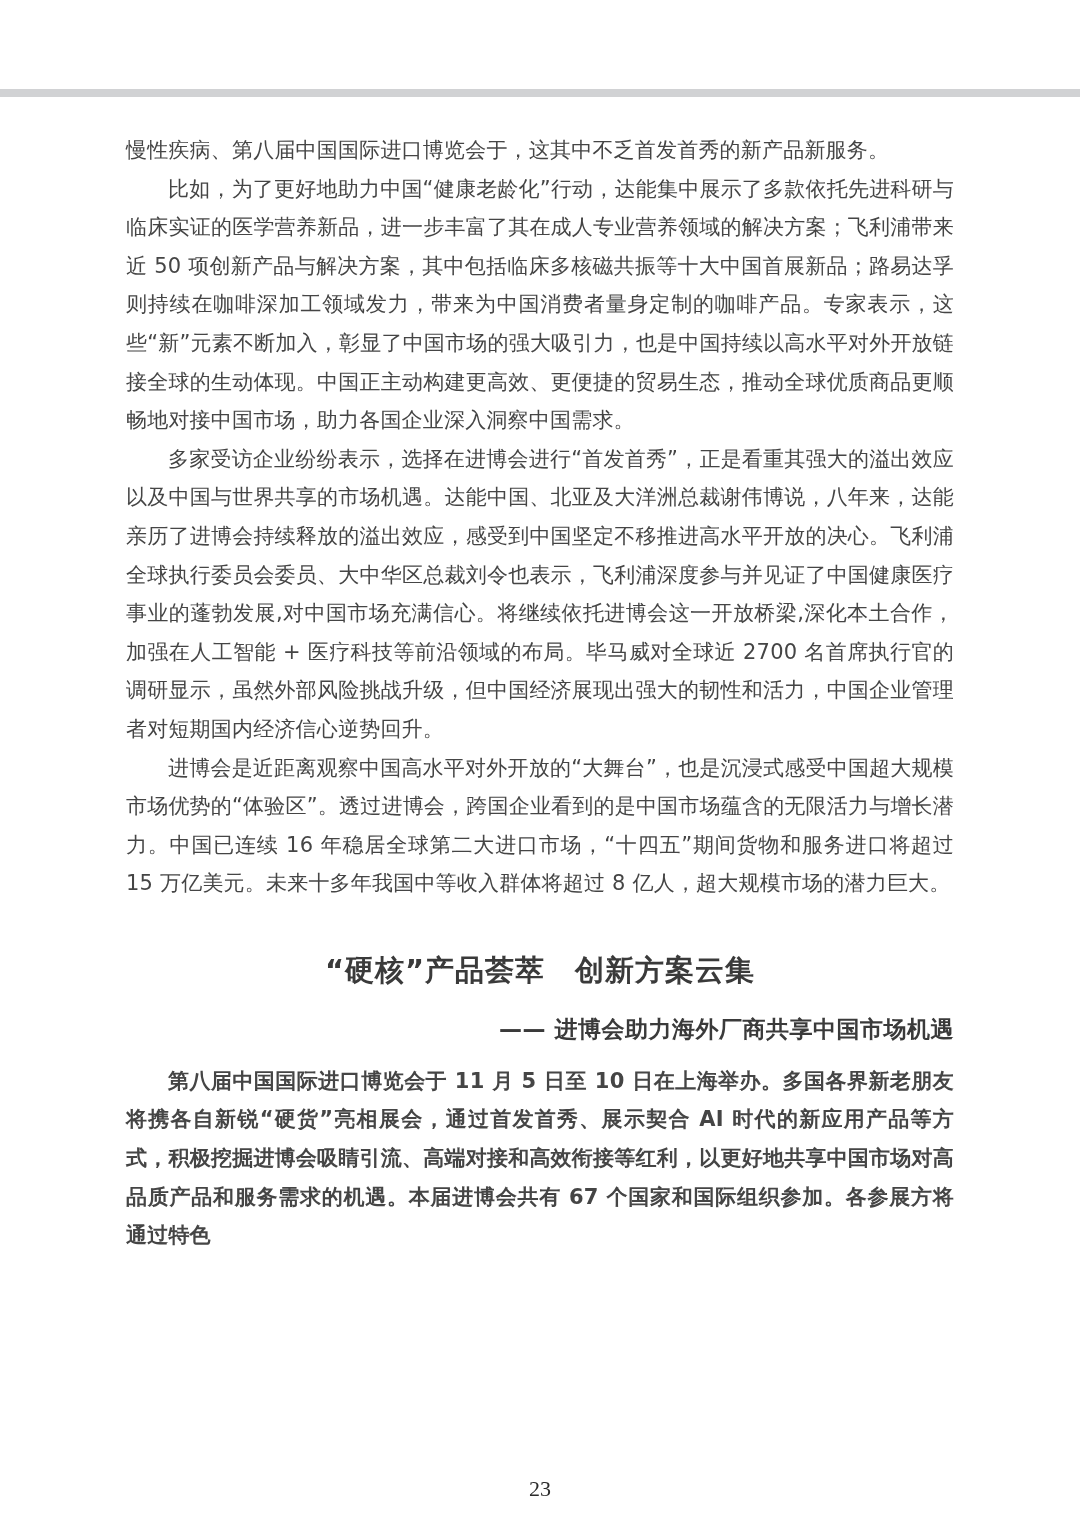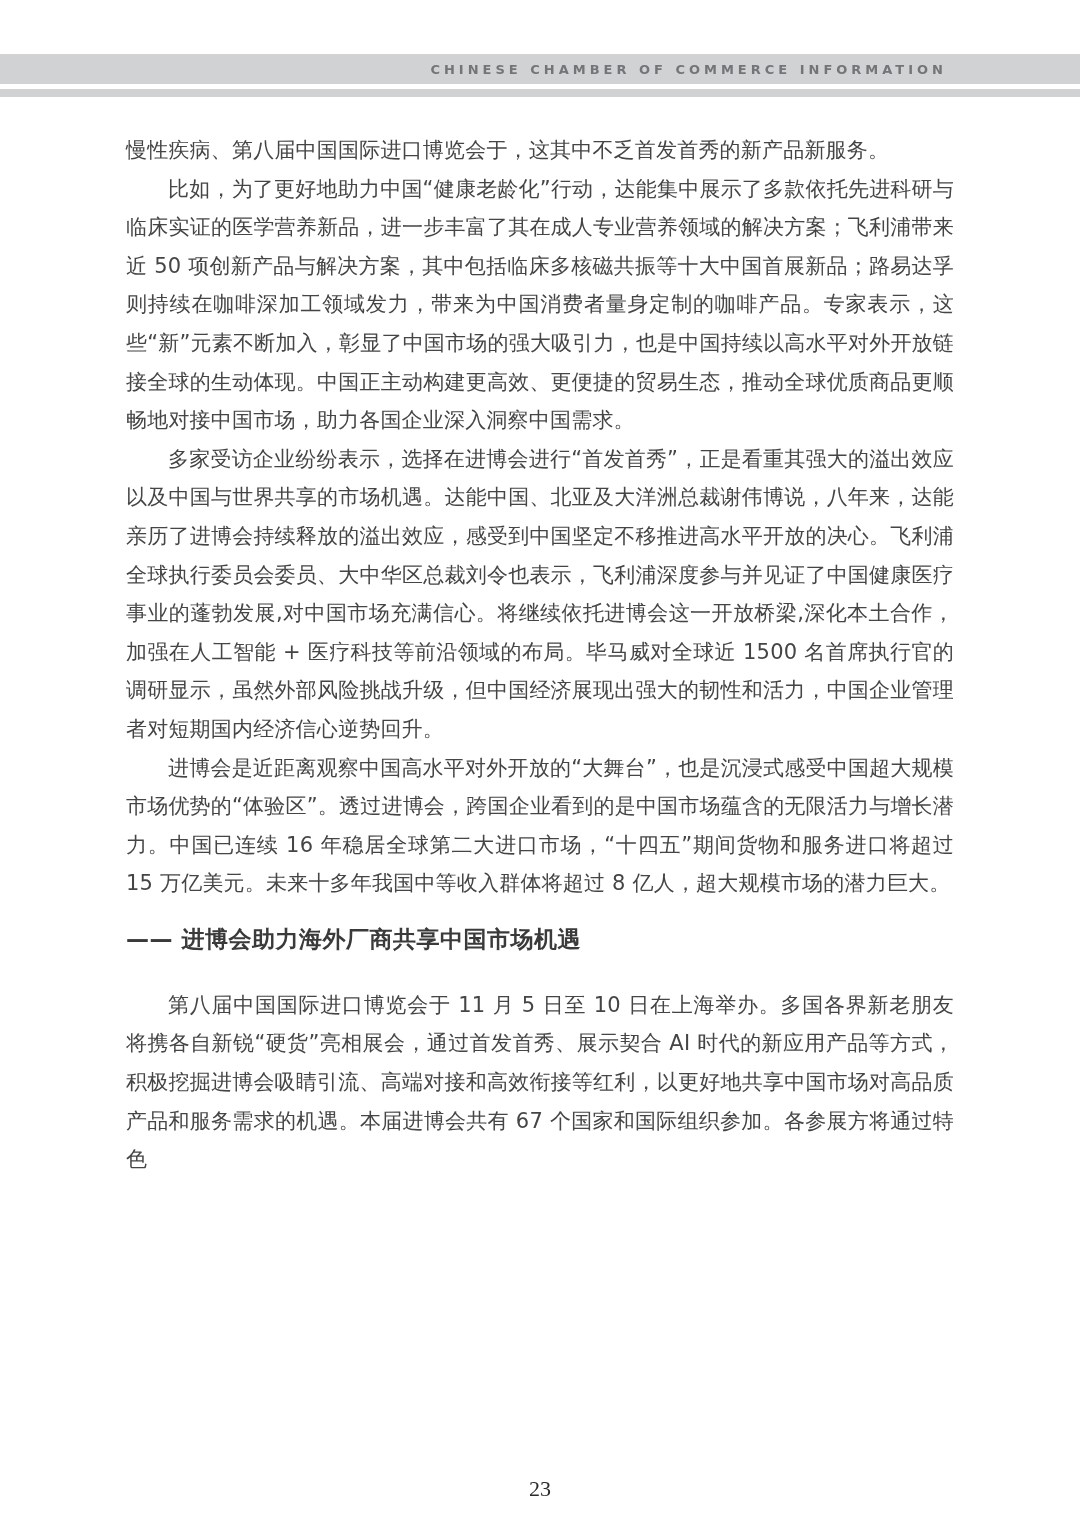--- a/index.html
+++ b/index.html
@@ -56,56 +56,54 @@
     font-weight: bold;
     text-align: center;
     color: var(--heading-color, #3a3a3a);
     letter-spacing: 1px;
   }
   .subtitle {
     margin: 16px 0 0 0;
     font-size: 23px;
     line-height: 40px;
     font-weight: bold;
-    text-align: left;
+    text-align: right;
     color: var(--heading-color, #3a3a3a);
     letter-spacing: 0.5px;
   }
-  .content p.after-subtitle { margin-top: 27px; }
+  .content p.after-subtitle { margin-top: 13px; font-weight: bold; }
   .pageno {
     position: absolute;
     top: 1452px; left: 0; width: 100%;
     text-align: center;
     font-family: "Liberation Serif", "DejaVu Serif", serif;
     font-size: 22px;
     color: #2b2b2b;
     margin-top: 24px;
   }
 </style>
 </head>
 <body>
 
 <div class="page">
 
-  <div class="banner">
-    <span class="banner-text">CHINESE CHAMBER OF COMMERCE INFORMATION</span>
-  </div>
   <div class="rule"></div>
 
   <div class="content">
 
     <p>慢性疾病、第八届中国国际进口博览会于，这其中不乏首发首秀的新产品新服务。</p>
 
     <p class="indent">比如，为了更好地助力中国“健康老龄化”行动，达能集中展示了多款依托先进科研与临床实证的医学营养新品，进一步丰富了其在成人专业营养领域的解决方案；飞利浦带来近 50 项创新产品与解决方案，其中包括临床多核磁共振等十大中国首展新品；路易达孚则持续在咖啡深加工领域发力，带来为中国消费者量身定制的咖啡产品。专家表示，这些“新”元素不断加入，彰显了中国市场的强大吸引力，也是中国持续以高水平对外开放链接全球的生动体现。中国正主动构建更高效、更便捷的贸易生态，推动全球优质商品更顺畅地对接中国市场，助力各国企业深入洞察中国需求。</p>
 
-    <p class="indent">多家受访企业纷纷表示，选择在进博会进行“首发首秀”，正是看重其强大的溢出效应以及中国与世界共享的市场机遇。达能中国、北亚及大洋洲总裁谢伟博说，八年来，达能亲历了进博会持续释放的溢出效应，感受到中国坚定不移推进高水平开放的决心。飞利浦全球执行委员会委员、大中华区总裁刘令也表示，飞利浦深度参与并见证了中国健康医疗事业的蓬勃发展,对中国市场充满信心。将继续依托进博会这一开放桥梁,深化本土合作，加强在人工智能 + 医疗科技等前沿领域的布局。毕马威对全球近 1500 名首席执行官的调研显示，虽然外部风险挑战升级，但中国经济展现出强大的韧性和活力，中国企业管理者对短期国内经济信心逆势回升。</p>
+    <p class="indent">多家受访企业纷纷表示，选择在进博会进行“首发首秀”，正是看重其强大的溢出效应以及中国与世界共享的市场机遇。达能中国、北亚及大洋洲总裁谢伟博说，八年来，达能亲历了进博会持续释放的溢出效应，感受到中国坚定不移推进高水平开放的决心。飞利浦全球执行委员会委员、大中华区总裁刘令也表示，飞利浦深度参与并见证了中国健康医疗事业的蓬勃发展,对中国市场充满信心。将继续依托进博会这一开放桥梁,深化本土合作，加强在人工智能 + 医疗科技等前沿领域的布局。毕马威对全球近 2700 名首席执行官的调研显示，虽然外部风险挑战升级，但中国经济展现出强大的韧性和活力，中国企业管理者对短期国内经济信心逆势回升。</p>
 
     <p class="indent">进博会是近距离观察中国高水平对外开放的“大舞台”，也是沉浸式感受中国超大规模市场优势的“体验区”。透过进博会，跨国企业看到的是中国市场蕴含的无限活力与增长潜力。中国已连续 16 年稳居全球第二大进口市场，“十四五”期间货物和服务进口将超过 15 万亿美元。未来十多年我国中等收入群体将超过 8 亿人，超大规模市场的潜力巨大。</p>
 
 
+    <h1 class="title">“硬核”产品荟萃　创新方案云集</h1>
 
     <h2 class="subtitle">—— 进博会助力海外厂商共享中国市场机遇</h2>
 
     <p class="indent after-subtitle">第八届中国国际进口博览会于 11 月 5 日至 10 日在上海举办。多国各界新老朋友将携各自新锐“硬货”亮相展会，通过首发首秀、展示契合 AI 时代的新应用产品等方式，积极挖掘进博会吸睛引流、高端对接和高效衔接等红利，以更好地共享中国市场对高品质产品和服务需求的机遇。本届进博会共有 67 个国家和国际组织参加。各参展方将通过特色</p>
 
   </div>
 
   <div class="pageno">23</div>
 
 </div>

